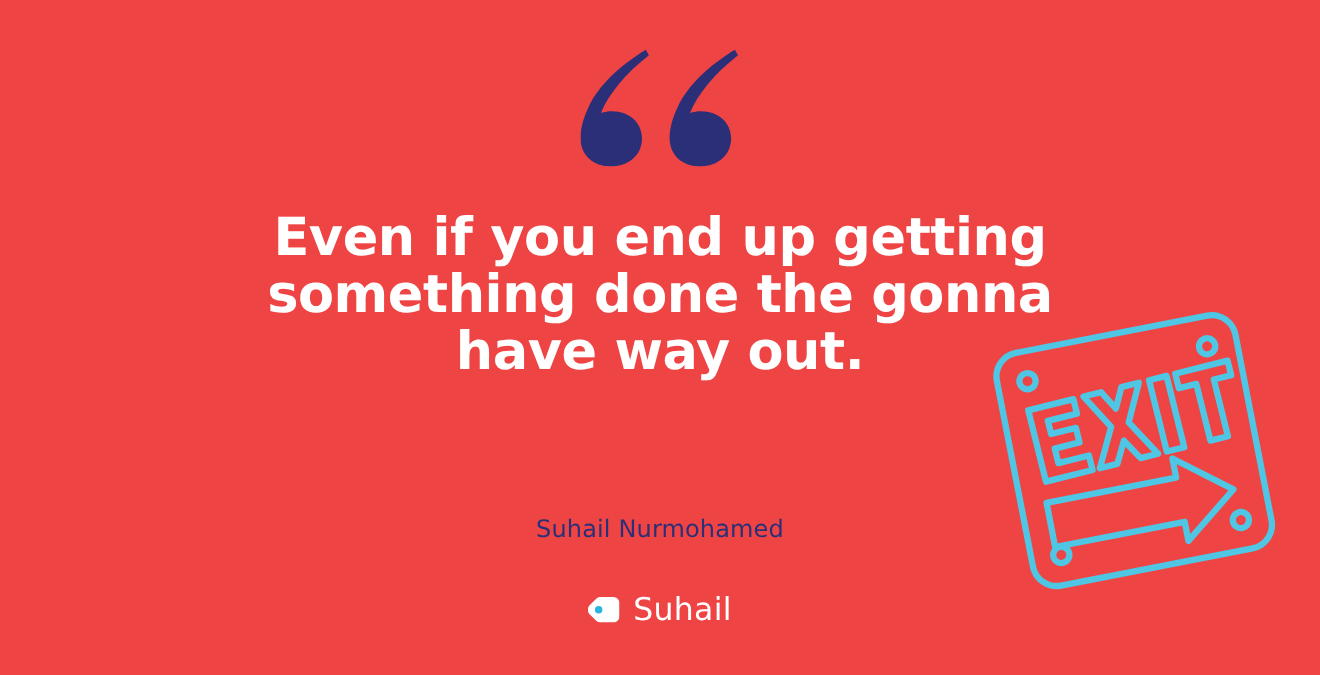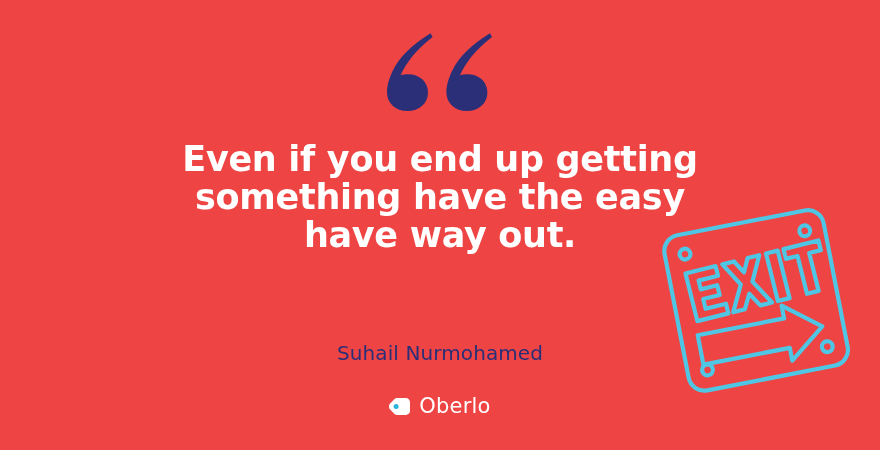--- a/index.html
+++ b/index.html
@@ -85,21 +85,21 @@
 
   #author-name {
     position: absolute;
     left: 0;
     right: 0;
     top: 340px;
     text-align: center;
     color: #2A2F77;
     font-family: "DejaVu Sans", sans-serif;
     font-weight: 400;
-    font-size: 20px;
+    font-size: 16px;
     line-height: 26px;
     letter-spacing: 0.1px;
   }
 
   
   #brand-lockup {
     position: absolute;
     left: 0;
     right: 0;
     top: 392px;
@@ -166,30 +166,30 @@
 
         <path d="M102.9 2.2 C85.4 13 71.4 26 64.9 40.2 C61 48.4 59.4 55.2 59.4 61.2
                  C59.4 72.4 68 80 79.8 80 C91.7 80 100.4 72.2 100.4 61.4
                  C100.4 50.8 92 43.2 80.4 43.2 C77.7 43.2 75.6 43.5 73 44.3
                  C78.6 31.4 88.8 18.6 105 5.9 Z"></path>
       </svg>
     </div>
 
     <div id="quote-text">
       <span class="quote-line">Even if you end up getting</span>
-      <span class="quote-line">something have the easy</span>
+      <span class="quote-line">something done the gonna</span>
       <span class="quote-line">have way out.</span>
     </div>
 
     <div id="author-name">Suhail Nurmohamed</div>
 
     <div id="brand-lockup">
       <svg id="brand-mark" viewBox="0 0 21 17" xmlns="http://www.w3.org/2000/svg">
         <path d="M8.2 0 H16.8 C19.1 0 21 1.9 21 4.2 V12.8 C21 15.1 19.1 17 16.8 17 H8.2
                  C7.2 17 6.2 16.6 5.5 15.9 L0.9 11.3 C-0.3 10.1 -0.3 6.9 0.9 5.7 L5.5 1.1
                  C6.2 0.4 7.2 0 8.2 0 Z" fill="#FFFFFF"></path>
         <circle cx="7.1" cy="8.5" r="2.5" fill="#2AB6DC"></circle>
       </svg>
-      <span id="brand-wordmark">Oberlo</span>
+      <span id="brand-wordmark">Suhail</span>
     </div>
 
   </div>
 </div>
 
 </body></html>

